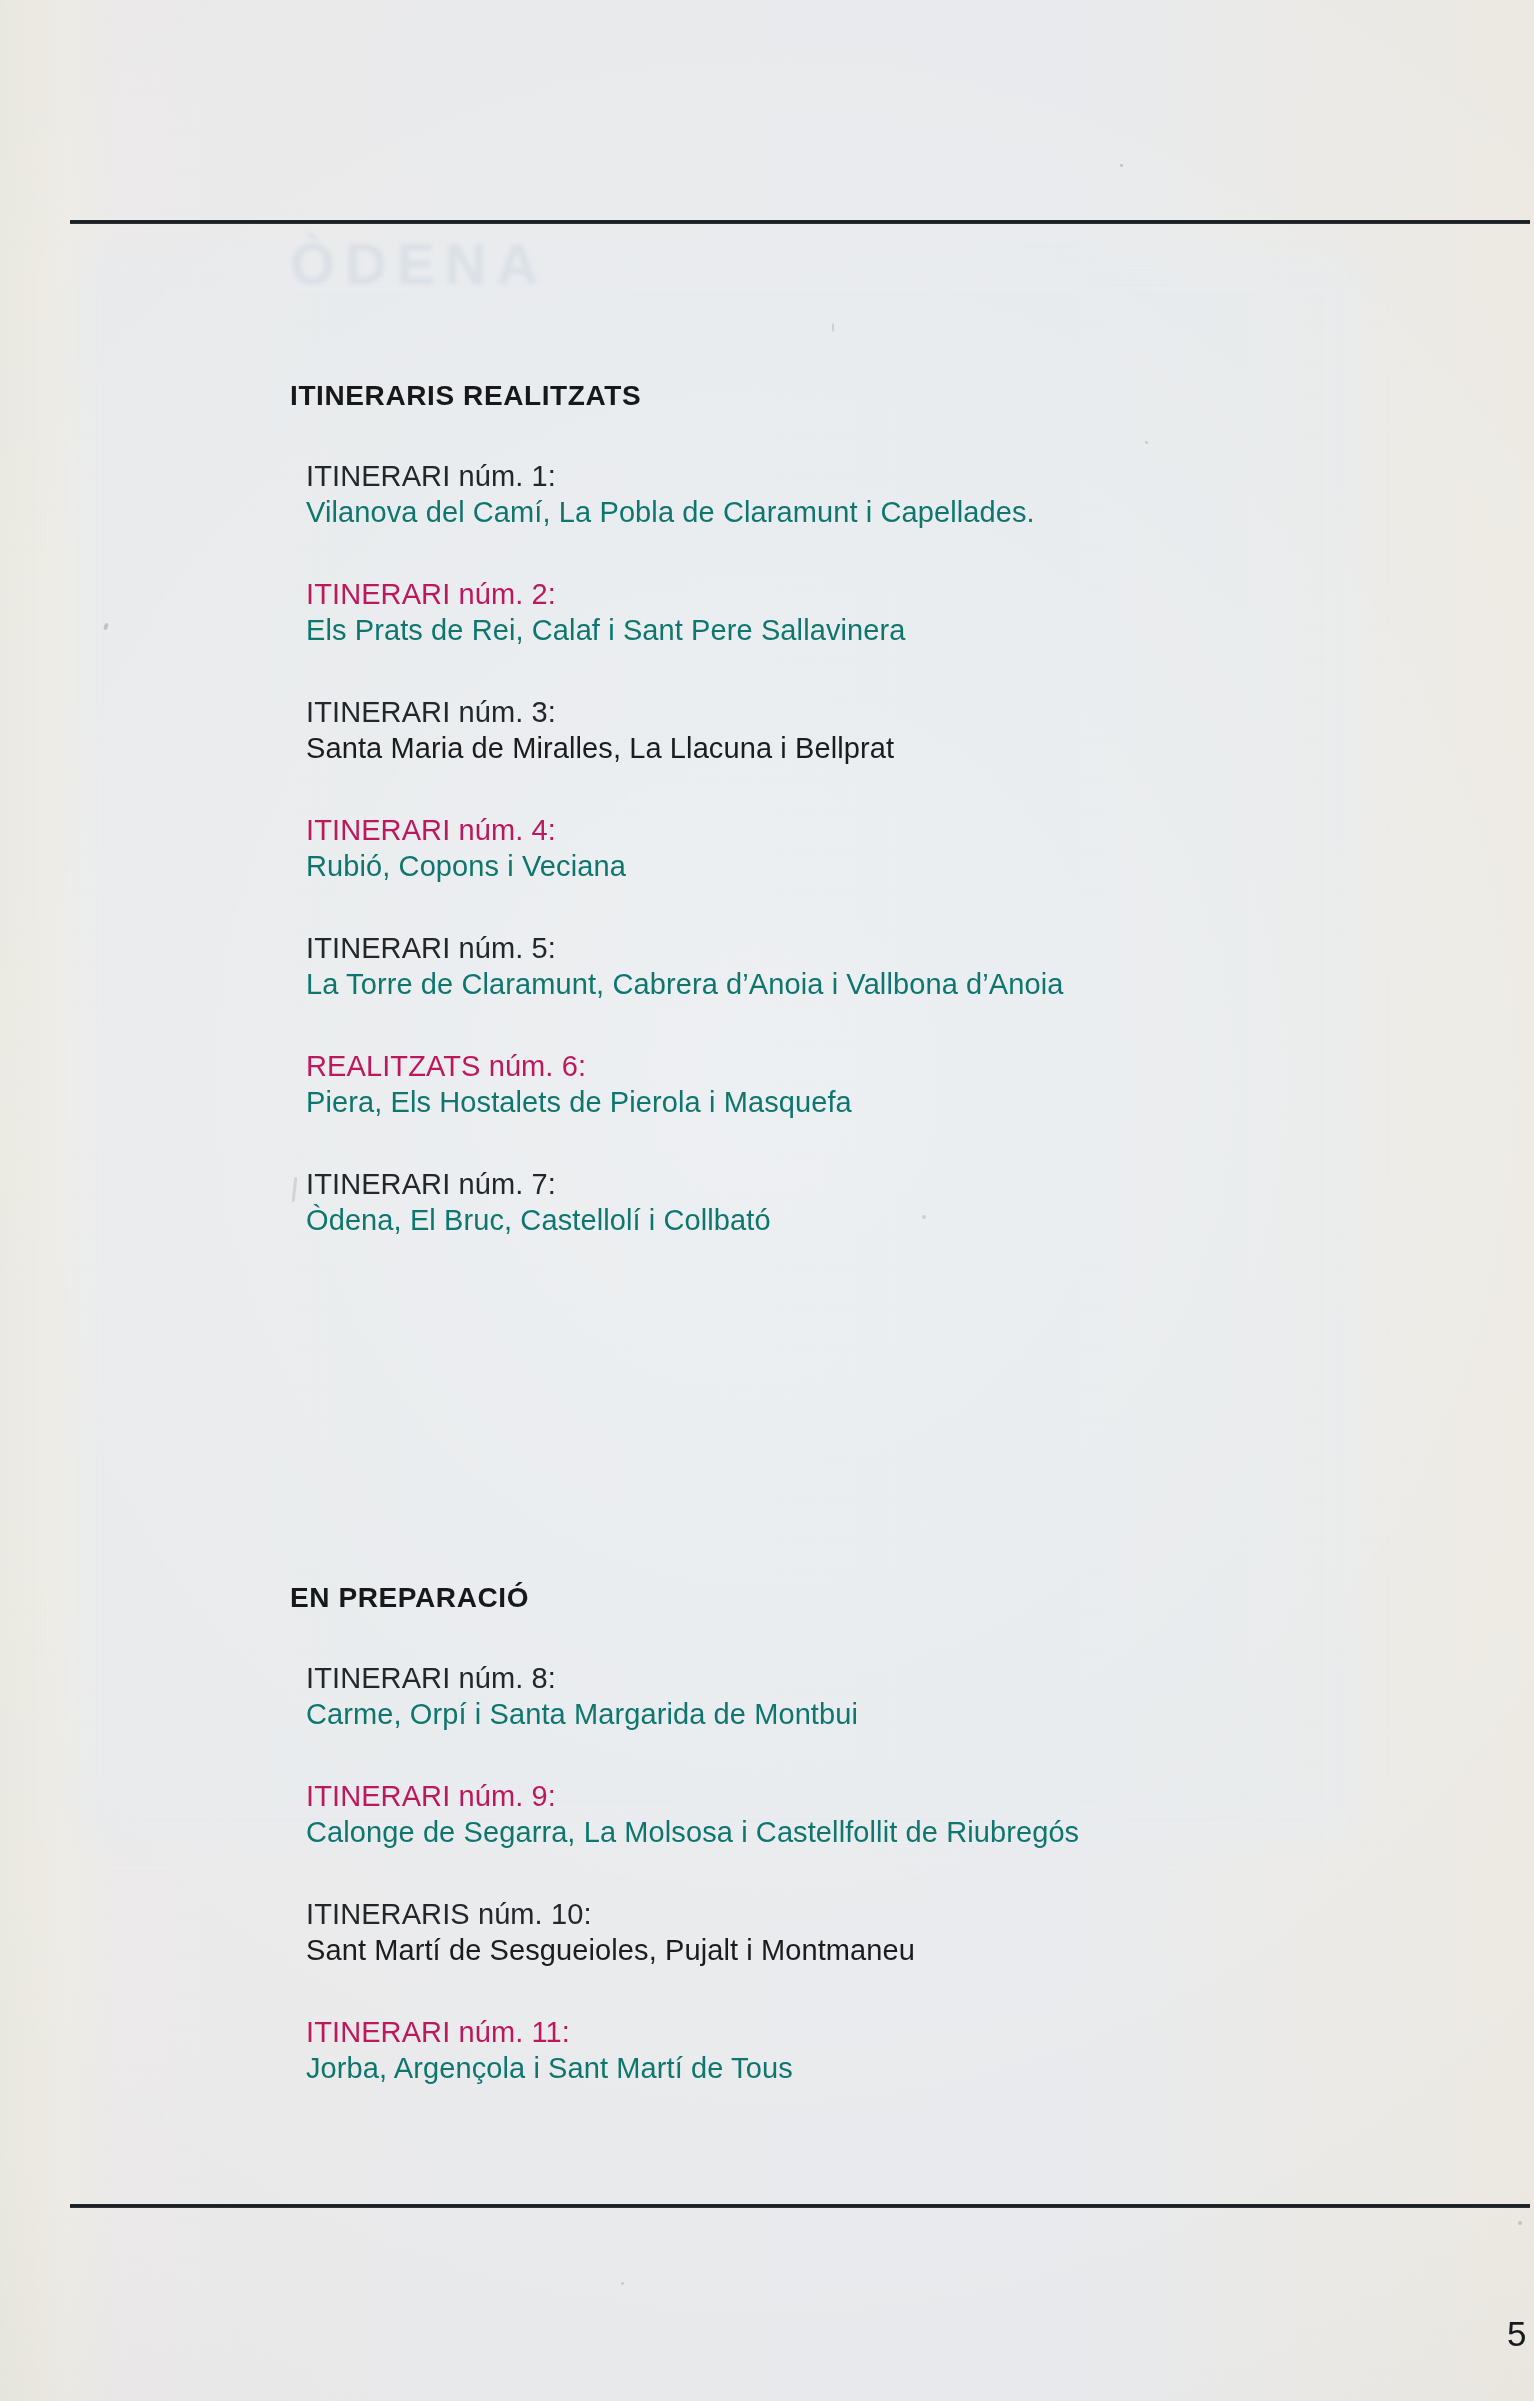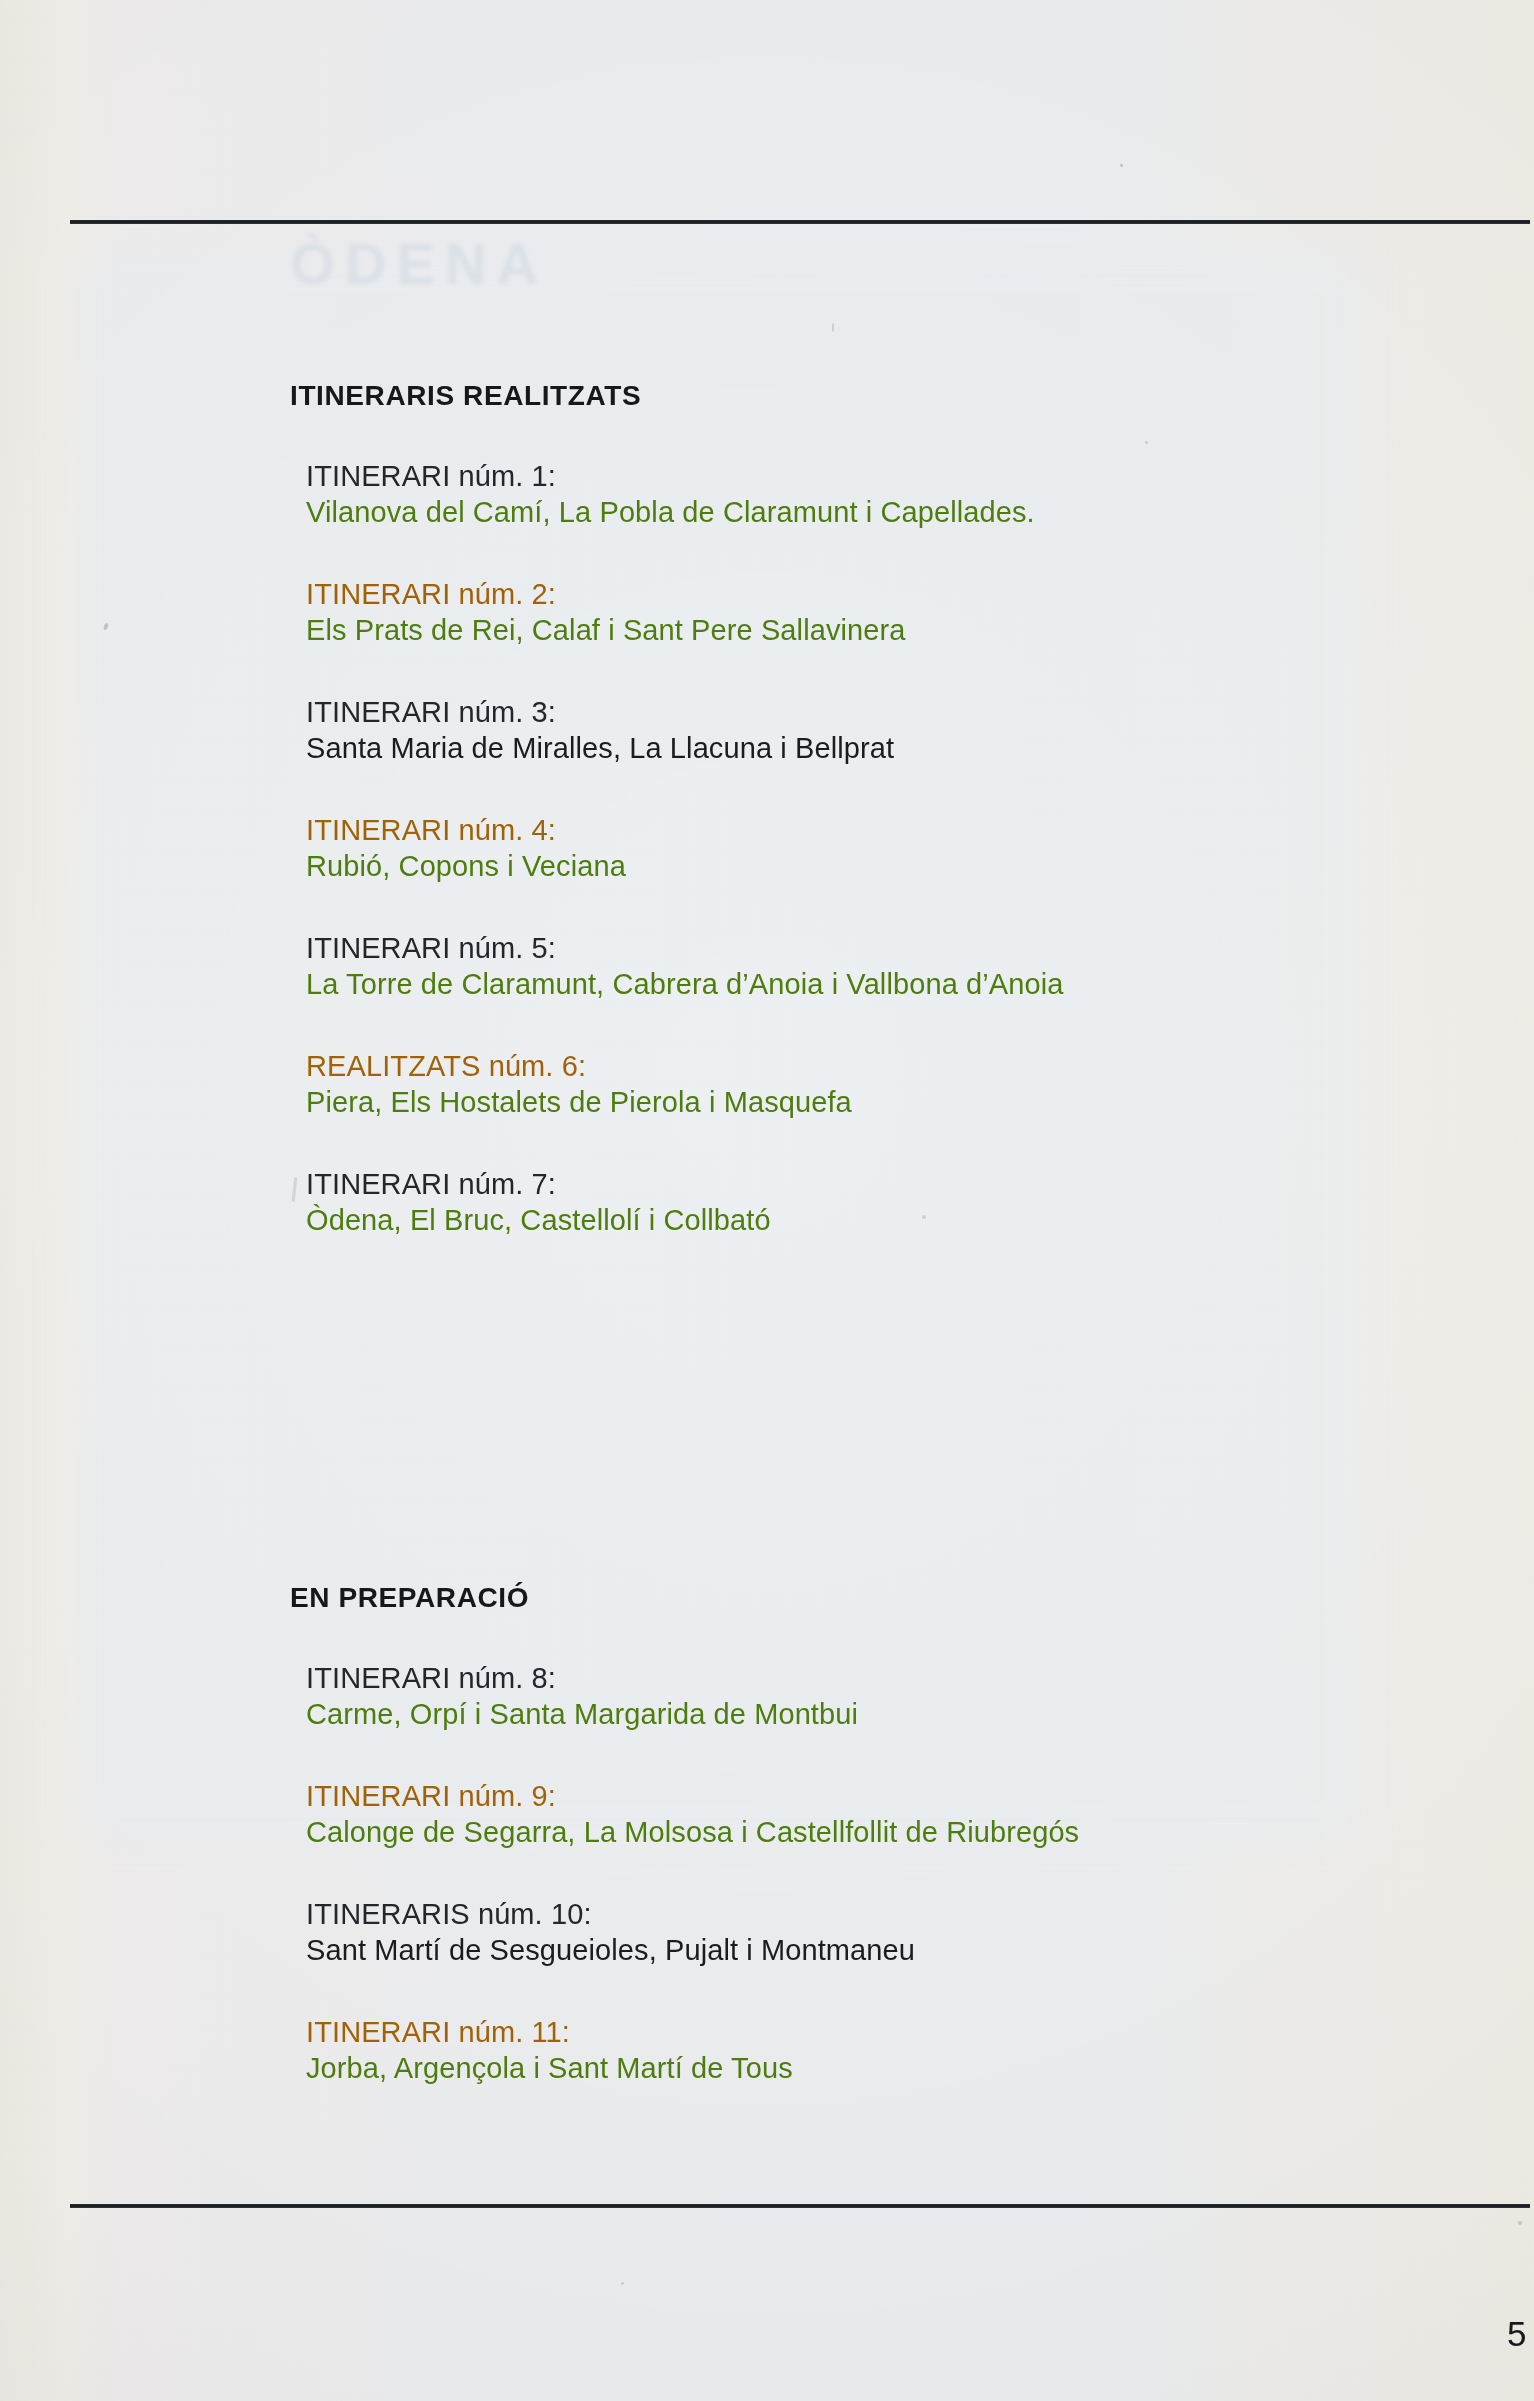--- a/index.html
+++ b/index.html
@@ -119,22 +119,22 @@
   .section-preparacio .entry { padding-top: 30px; }
 
   .entry-label,
   .entry-places {
     font-size: 29px;
     line-height: 36px;
     color: #1b1d1f;
     white-space: nowrap;
     letter-spacing: 0.1px;
   }
-  .entry-label { color: #a16207; }
-  .entry-places { color: #4d7c0f; }
+  .entry-label { color: #be185d; }
+  .entry-places { color: #0f766e; }
 
   
   .entry:nth-child(odd) .entry-label  { color: #23262a; }
   .entry:nth-child(3) .entry-places   { color: #1a1c1e; }
 
   
   .page-number {
     position: absolute;
     right: 0px;
     top: 2314px;

